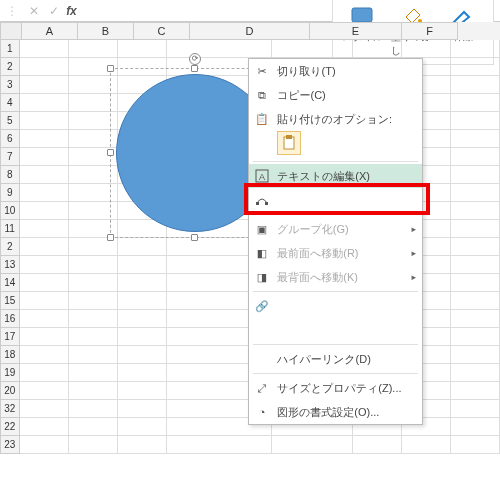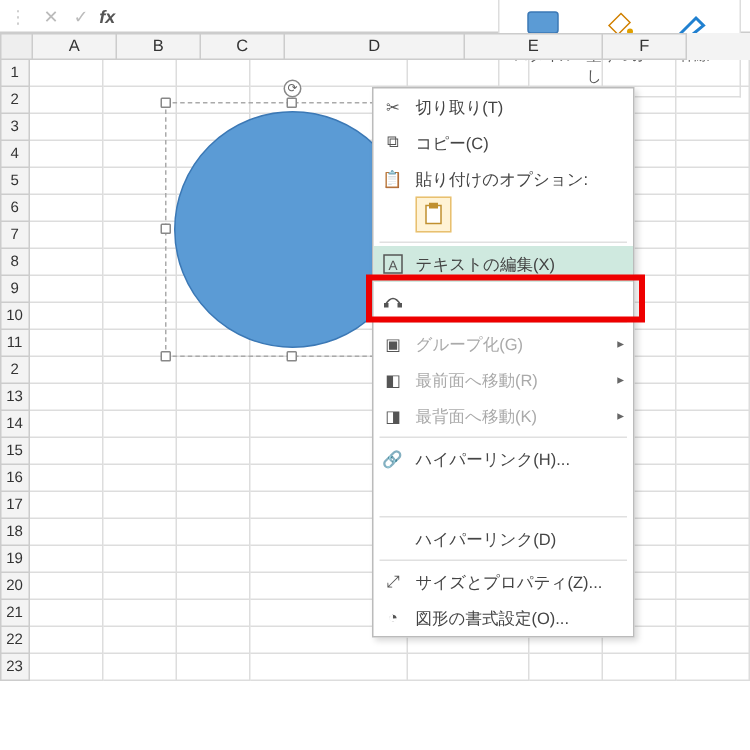--- a/index.html
+++ b/index.html
@@ -308,21 +308,21 @@
         <div class="cell" style="width: 56px;"></div>
         <div class="cell" style="width: 56px;"></div>
         <div class="cell" style="width: 56px;"></div>
         <div class="cell" style="width: 120px;"></div>
         <div class="cell" style="width: 92px;"></div>
         <div class="cell" style="width: 56px;"></div>
         <div class="cell" style="width: 56px;"></div>
         <div class="cell" style="width: 56px;"></div>
       </div>
       <div class="row">
-        <div class="rowhead">21</div>
+        <div class="rowhead">32</div>
         <div class="cell" style="width: 56px;"></div>
         <div class="cell" style="width: 56px;"></div>
         <div class="cell" style="width: 56px;"></div>
         <div class="cell" style="width: 120px;"></div>
         <div class="cell" style="width: 92px;"></div>
         <div class="cell" style="width: 56px;"></div>
         <div class="cell" style="width: 56px;"></div>
         <div class="cell" style="width: 56px;"></div>
       </div>
       <div class="row">
@@ -415,21 +415,20 @@
     <span class="sub">▸</span>
   </div>
   <div class="item disabled">
     <span class="icn">◨</span>
     <span>最背面へ移動(K)</span>
     <span class="sub">▸</span>
   </div>
   <div class="sep"></div>
   <div class="item">
     <span class="icn">🔗</span>
-    <span>ハイパーリンク(H)...</span>
   </div>
   <div class="item">
     <span class="icn"></span>
   </div>
   <div class="sep"></div>
   <div class="item">
     <span class="icn"></span>
     <span>ハイパーリンク(D)</span>
   </div>
   <div class="sep"></div>

